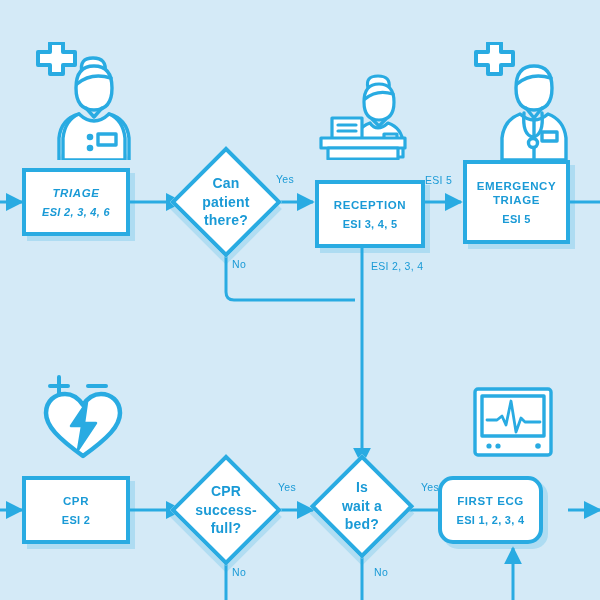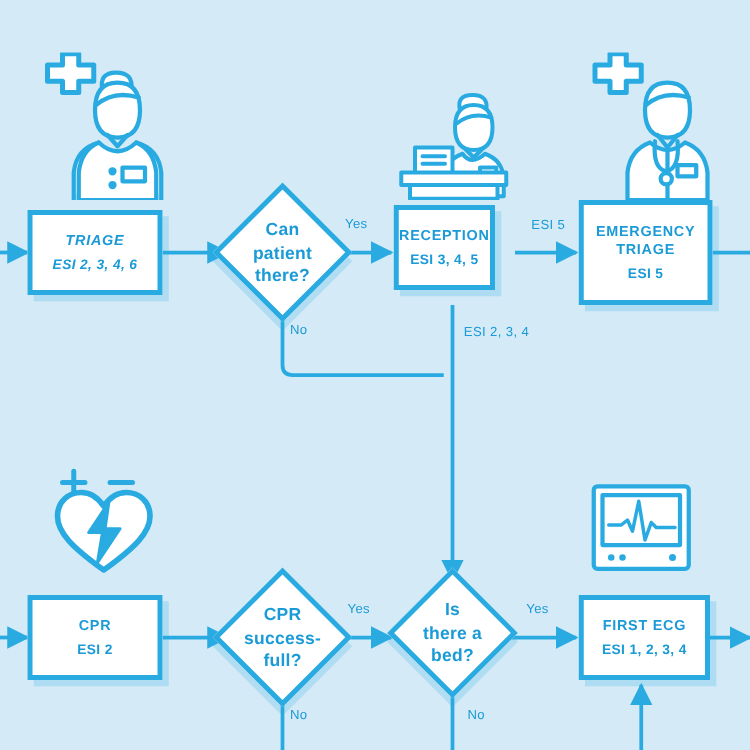--- a/index.html
+++ b/index.html
@@ -237,21 +237,21 @@
 
   <div class="node-diamond" style="left:170px; top:146px; width:112px; height:112px;">
     <div class="dia-shape"></div>
     <div class="dia-label">
       <div>Can</div>
       <div>patient</div>
       <div>there?</div>
     </div>
   </div>
 
-  <div class="node-box" style="left:315px; top:164px; width:81px; height:68px;">
+  <div class="node-box" style="left:315px; top:180px; width:110px; height:68px;">
     <div class="node-title">RECEPTION</div>
     <div class="node-sub">ESI 3, 4, 5</div>
   </div>
 
   <div class="node-box" style="left:463px; top:160px; width:107px; height:84px;align-items:center;">
     <div class="node-title">
       <div>EMERGENCY</div>
       <div>TRIAGE</div>
     </div>
     <div class="node-sub">ESI 5</div>
@@ -268,26 +268,26 @@
       <div>CPR</div>
       <div>success-</div>
       <div>full?</div>
     </div>
   </div>
 
   <div class="node-diamond" style="left:310px; top:454px; width:104px; height:104px;">
     <div class="dia-shape"></div>
     <div class="dia-label">
       <div>Is</div>
-      <div>there a</div>
+      <div>wait a</div>
       <div>bed?</div>
     </div>
   </div>
 
-  <div class="node-box" style="left:463px; top:476px; width:105px; height:68px;">
+  <div class="node-box" style="left:438px; top:476px; width:105px; height:68px;border-radius:15px;">
     <div class="node-title">FIRST ECG</div>
     <div class="node-sub">ESI 1, 2, 3, 4</div>
   </div>
 
   <div class="edge-label" style="left:276px; top:173px;">Yes</div>
   <div class="edge-label" style="left:232px; top:258px;">No</div>
   <div class="edge-label" style="left:425px; top:174px;">ESI 5</div>
   <div class="edge-label" style="left:371px; top:260px;text-align:center;">ESI 2, 3, 4</div>
   <div class="edge-label" style="left:278px; top:481px;">Yes</div>
   <div class="edge-label" style="left:232px; top:566px;">No</div>

